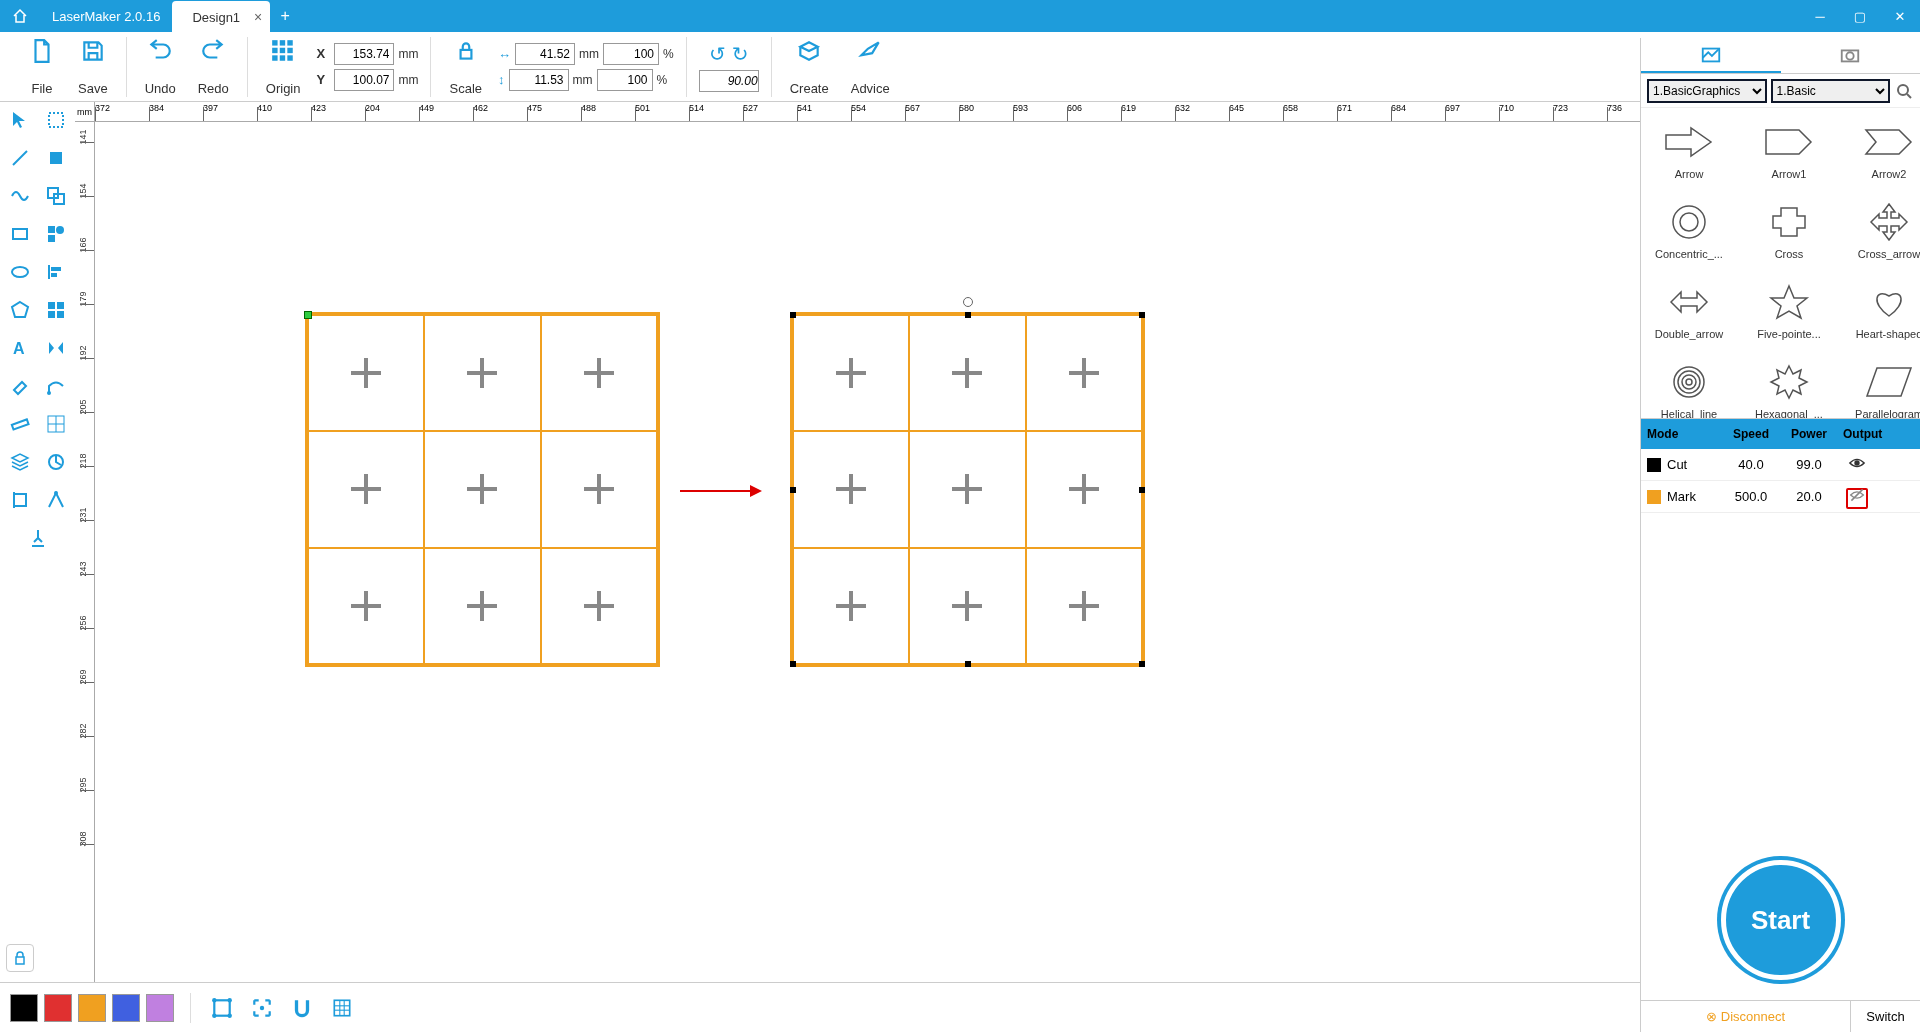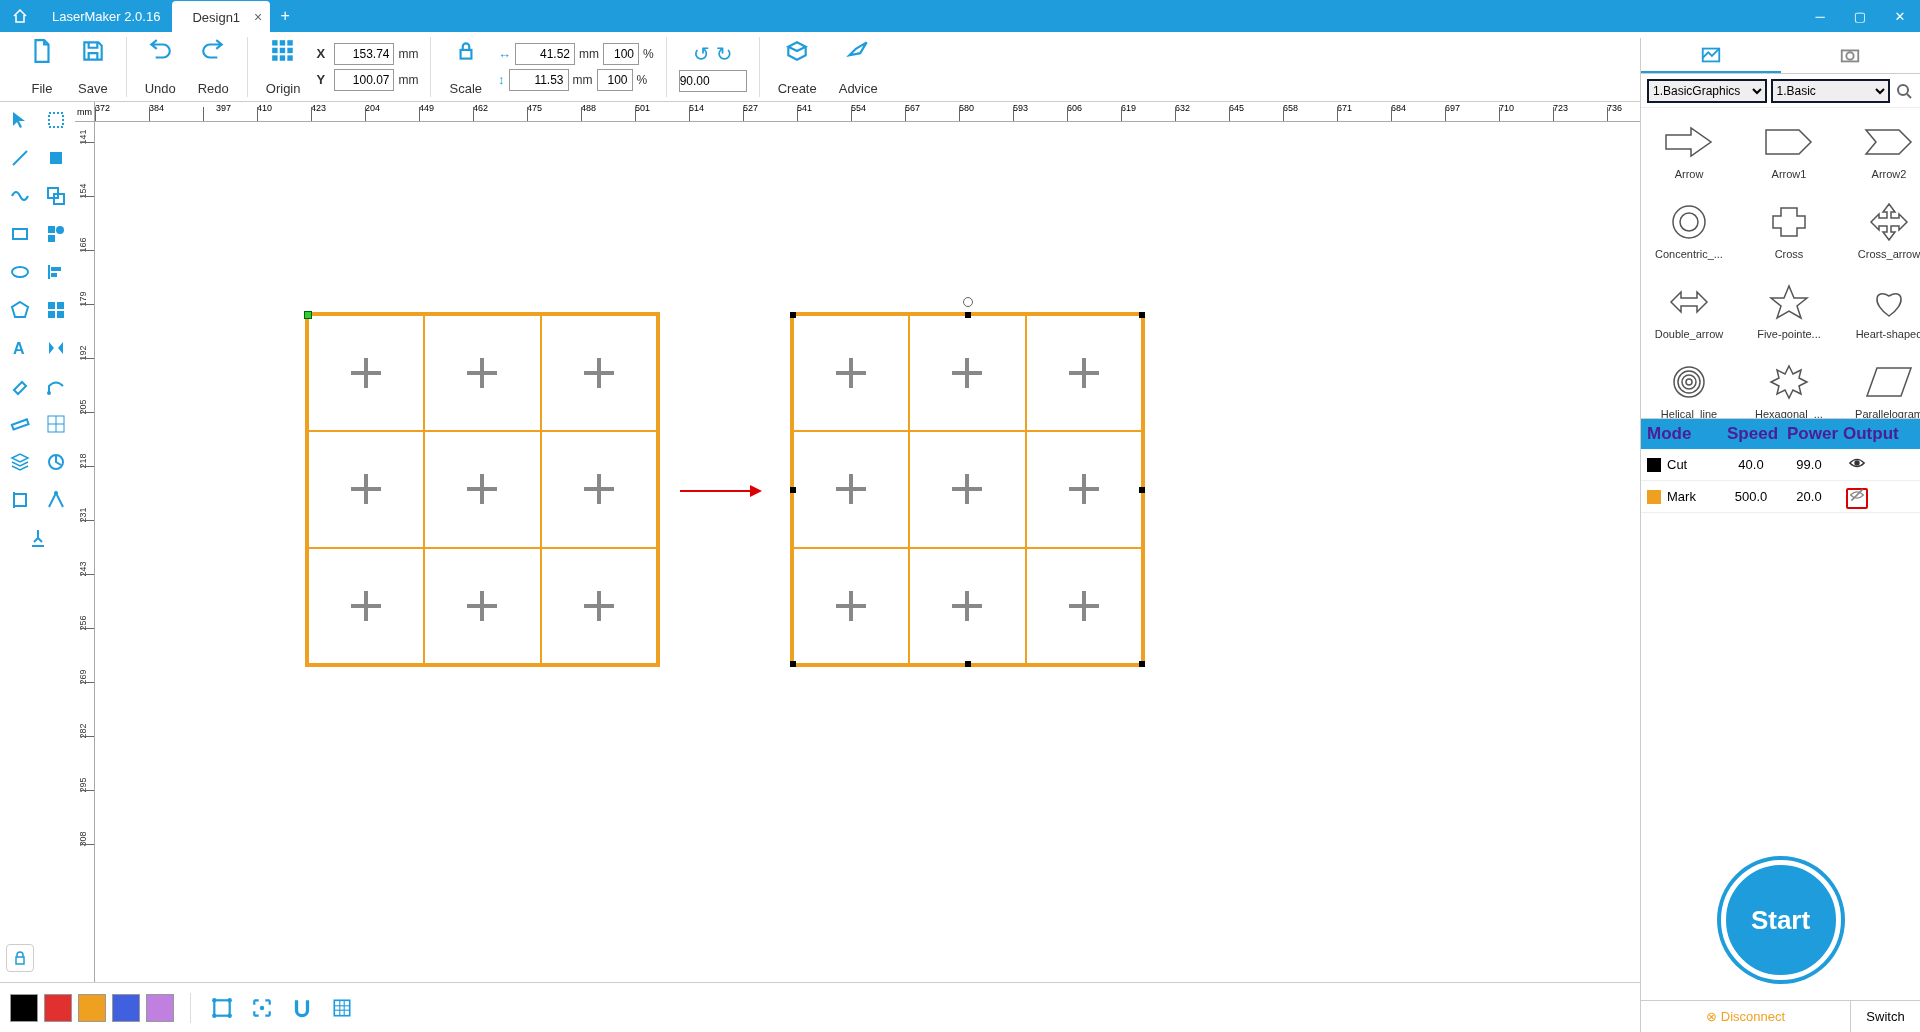--- a/index.html
+++ b/index.html
@@ -19,21 +19,21 @@
 .toolbar { height: 70px; background: #fff; border-bottom: 1px solid #ccc; display: flex; align-items: center; padding: 0 10px; gap: 0; }
 .tb-group { display: flex; align-items: center; border-right: 1px solid #ddd; height: 60px; padding: 0 12px; gap: 10px; }
 .tb-btn { display: flex; flex-direction: column; align-items: center; justify-content: center; gap: 16px; cursor: pointer; padding: 0 6px; }
 .tb-btn .ico { width: 28px; height: 28px; display: flex; align-items: center; justify-content: center; color: #1e9cdb; }
 .tb-btn .lbl { font-size: 13px; color: #333; }
 .tb-inputs { display: flex; flex-direction: column; gap: 4px; }
 .tb-row { display: flex; align-items: center; gap: 4px; font-size: 13px; }
 .tb-row .lab { width: 14px; font-weight: bold; color: #333; }
 .tb-row input { width: 60px; height: 22px; border: 1px solid #999; padding: 0 4px; font-size: 12px; text-align: right; }
 .tb-row .unit { font-size: 12px; color: #333; }
-.tb-row .sm { width: 36px; }
+.tb-row .sm { width: 56px; }
 
 
 .left-tools { position: absolute; left: 0; top: 102px; width: 75px; bottom: 50px; background: #fff; display: flex; flex-direction: column; align-items: center; padding-top: 6px; }
 .lt-row { display: flex; gap: 12px; margin-bottom: 14px; }
 .lt-btn { width: 24px; height: 24px; display: flex; align-items: center; justify-content: center; color: #1e9cdb; cursor: pointer; }
 .lt-lock { position: absolute; bottom: 10px; left: 6px; width: 28px; height: 28px; border: 1px solid #ccc; border-radius: 4px; display: flex; align-items: center; justify-content: center; color: #1e9cdb; }
 
 
 .ruler-h { position: absolute; left: 95px; top: 102px; right: 280px; height: 20px; background: #fff; border-bottom: 1px solid #aaa; overflow: hidden; }
 .ruler-h .ticks { display: flex; height: 100%; position: relative; }
@@ -67,21 +67,21 @@
 .rp-selectors { height: 34px; display: flex; align-items: center; padding: 0 6px; gap: 4px; border-bottom: 1px solid #eee; }
 .rp-selectors select { flex: 1; height: 24px; border: 2px solid #0f172a; font-size: 12px; }
 .rp-selectors .srch { width: 20px; height: 20px; display: flex; align-items: center; justify-content: center; color: #666; }
 .rp-shapes { flex: 0 0 auto; display: grid; grid-template-columns: 1fr 1fr 1fr; padding: 8px 4px; gap: 12px; height: 310px; overflow: hidden; }
 .rp-shape { display: flex; flex-direction: column; align-items: center; gap: 4px; padding: 4px; cursor: pointer; }
 .rp-shape .shp { width: 56px; height: 44px; display: flex; align-items: center; justify-content: center; }
 .rp-shape .shp svg { stroke: #555; fill: none; stroke-width: 1.5; }
 .rp-shape .nm { font-size: 11px; color: #333; text-align: center; white-space: nowrap; overflow: hidden; text-overflow: ellipsis; width: 80px; }
 
 .rp-params { border-top: 1px solid #ccc; }
-.rp-params .hdr { display: flex; background: #1e9cdb; color: #4c1d95; font-size: 17px; height: 30px; align-items: center; font-weight: bold; }
+.rp-params .hdr { display: flex; background: #1e9cdb; color: #000000; font-size: 12px; height: 30px; align-items: center; font-weight: bold; }
 .rp-params .hdr > div { padding: 0 6px; }
 .rp-params .row { display: flex; height: 32px; align-items: center; font-size: 13px; border-bottom: 1px solid #eee; }
 .rp-params .row > div { padding: 0 6px; }
 .c-mode { width: 80px; display: flex; align-items: center; gap: 6px; }
 .c-speed { width: 60px; text-align: center; }
 .c-power { width: 56px; text-align: center; }
 .c-out { width: 40px; text-align: center; }
 .swatch { width: 14px; height: 14px; }
 .eye-off { border: 2px solid #d00; padding: 1px; border-radius: 2px; }
 
@@ -211,21 +211,21 @@
           <span class="unit">%</span>
         </div>
     </div>
   </div>
   <div class="tb-group">
     <div style="display:flex;flex-direction:column;align-items:center;gap:4px">
       <div style="display:flex;gap:6px">
         <span style="color:#1e9cdb;font-size:20px">↺</span>
         <span style="color:#1e9cdb;font-size:20px">↻</span>
       </div>
-      <input style="width: 68px; height: 22px; border: 1px solid rgb(153, 153, 153); text-align: left; font-size: 12px;" value="90.00">
+      <input style="width: 60px; height: 22px; border: 1px solid rgb(153, 153, 153); text-align: right; font-size: 12px; font-style: italic;" value="90.00">
     </div>
   </div>
   <div class="tb-group" style="border-right:none">
     <div class="tb-btn">
         <div class="ico">
           <svg width="26" height="26" viewBox="0 0 24 24">
             <path d="M4 8 L12 4 L20 8 L12 12 z M4 8 V16 L12 20 L20 16 V8" stroke="#1e9cdb" fill="none" stroke-width="2"></path>
           </svg>
         </div>
         <div class="lbl">Create</div>
@@ -403,21 +403,21 @@
     </div>
 </div>
 
 <div class="ruler-unit">mm</div>
 <div class="ruler-h">
     <div class="ticks" id="hticks">
       <div style="position: absolute; left: 0px; bottom: 8px; font-size: 9px;">372</div>
       <div class="tick major" style="left: 0px;"></div>
       <div style="position: absolute; left: 54px; bottom: 8px; font-size: 9px;">384</div>
       <div class="tick major" style="left: 54px;"></div>
-      <div style="position: absolute; left: 108px; bottom: 8px; font-size: 9px; margin-left: 13px;">397</div>
+      <div style="position: absolute; left: 108px; bottom: 8px; font-size: 9px;">397</div>
       <div class="tick major" style="left: 108px;"></div>
       <div style="position: absolute; left: 162px; bottom: 8px; font-size: 9px;">410</div>
       <div class="tick major" style="left: 162px;"></div>
       <div style="position: absolute; left: 216px; bottom: 8px; font-size: 9px;">423</div>
       <div class="tick major" style="left: 216px;"></div>
       <div style="position: absolute; left: 270px; bottom: 8px; font-size: 9px;">204</div>
       <div class="tick major" style="left: 270px;"></div>
       <div style="position: absolute; left: 324px; bottom: 8px; font-size: 9px;">449</div>
       <div class="tick major" style="left: 324px;"></div>
       <div style="position: absolute; left: 378px; bottom: 8px; font-size: 9px;">462</div>

